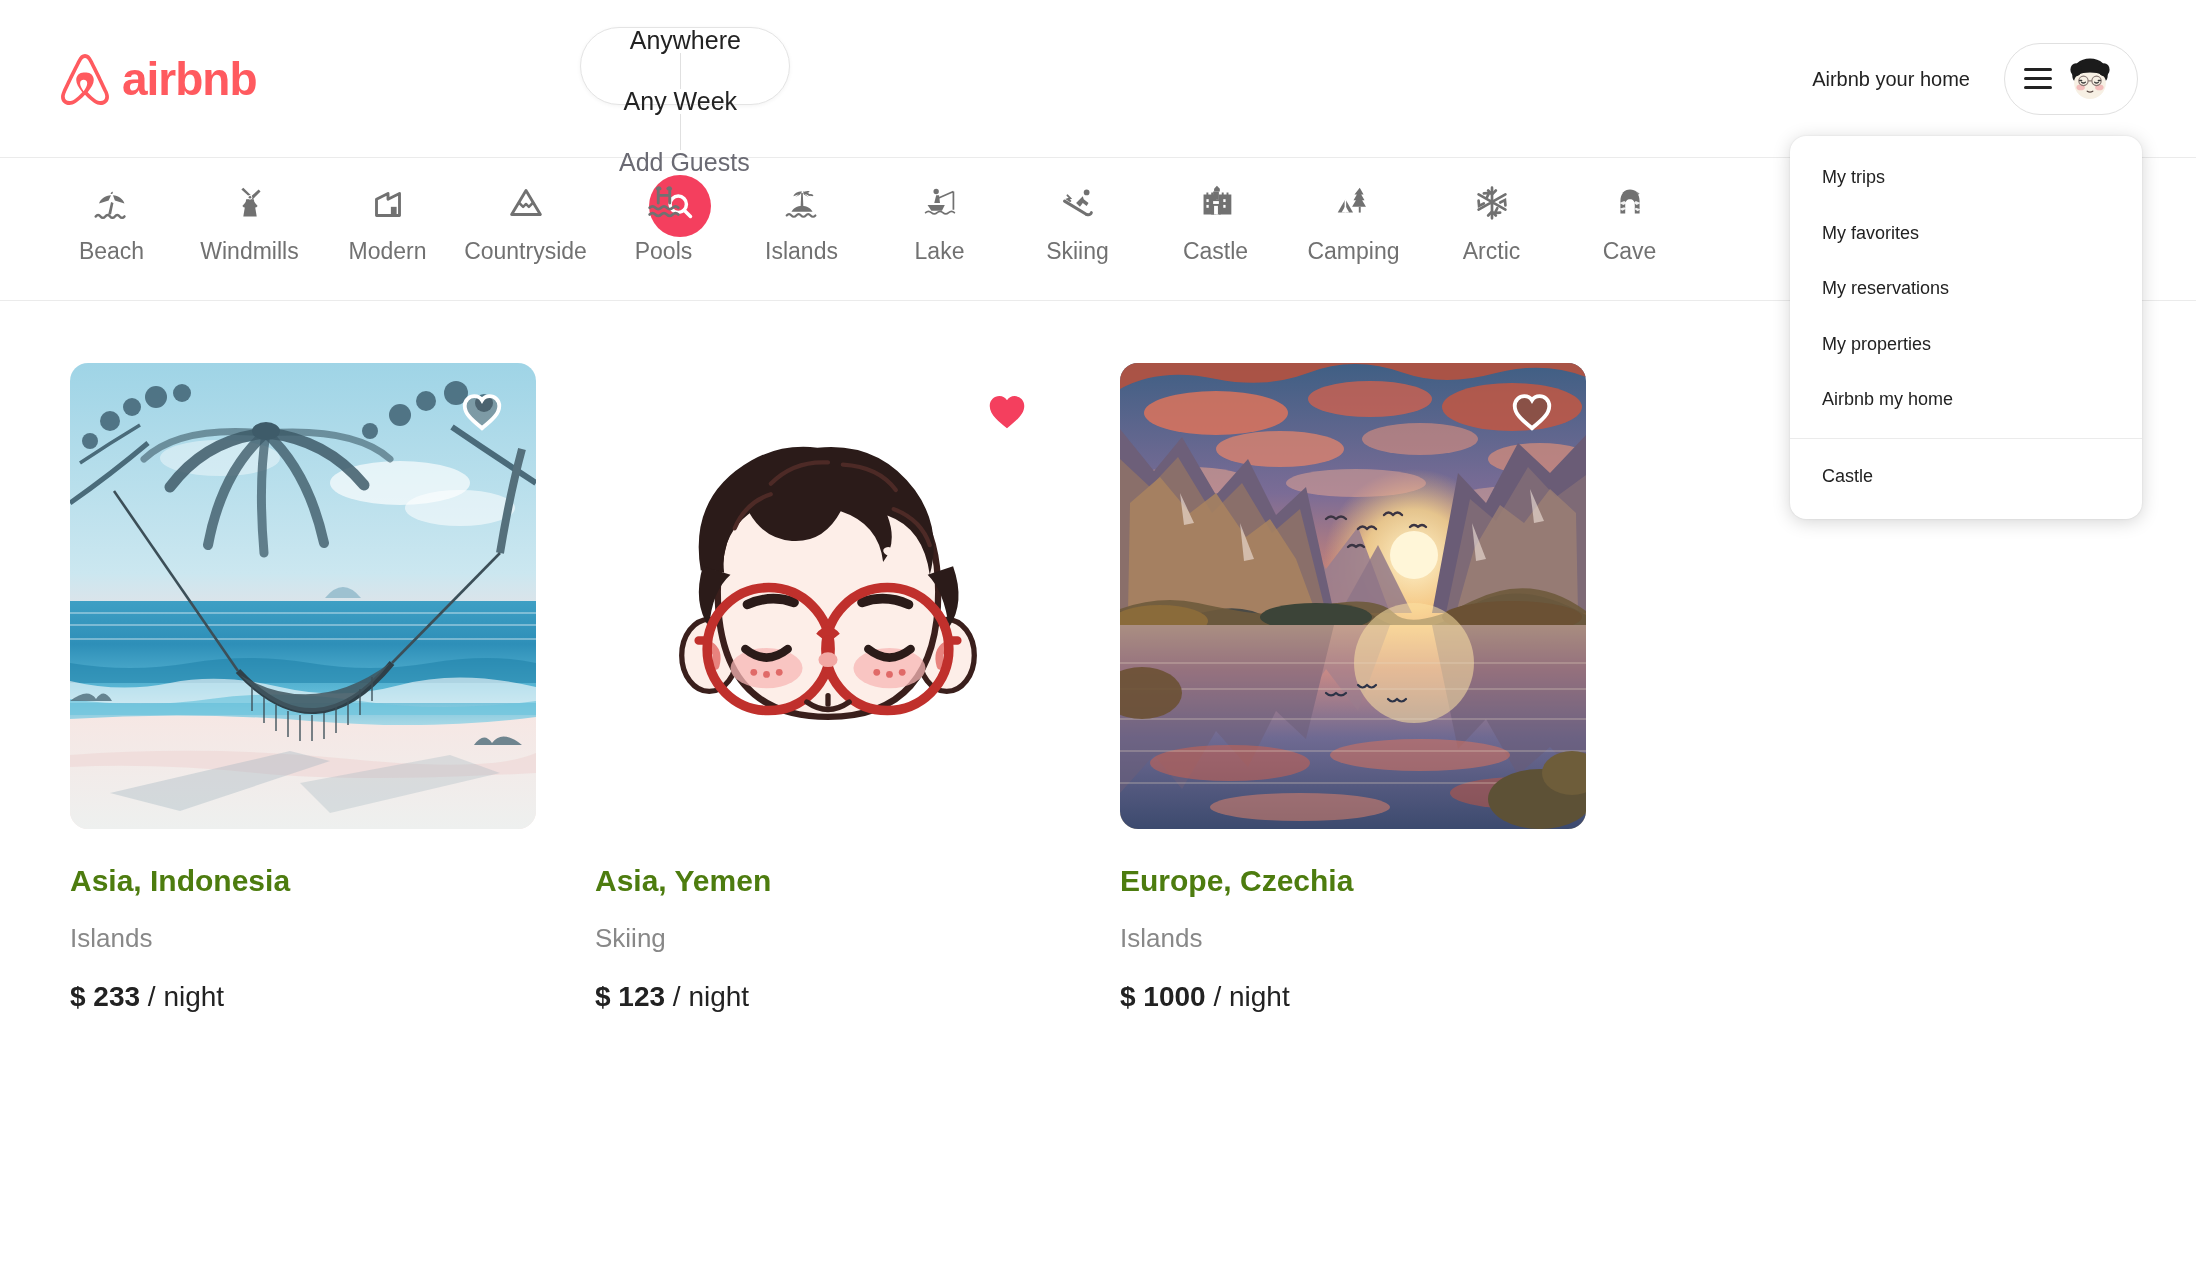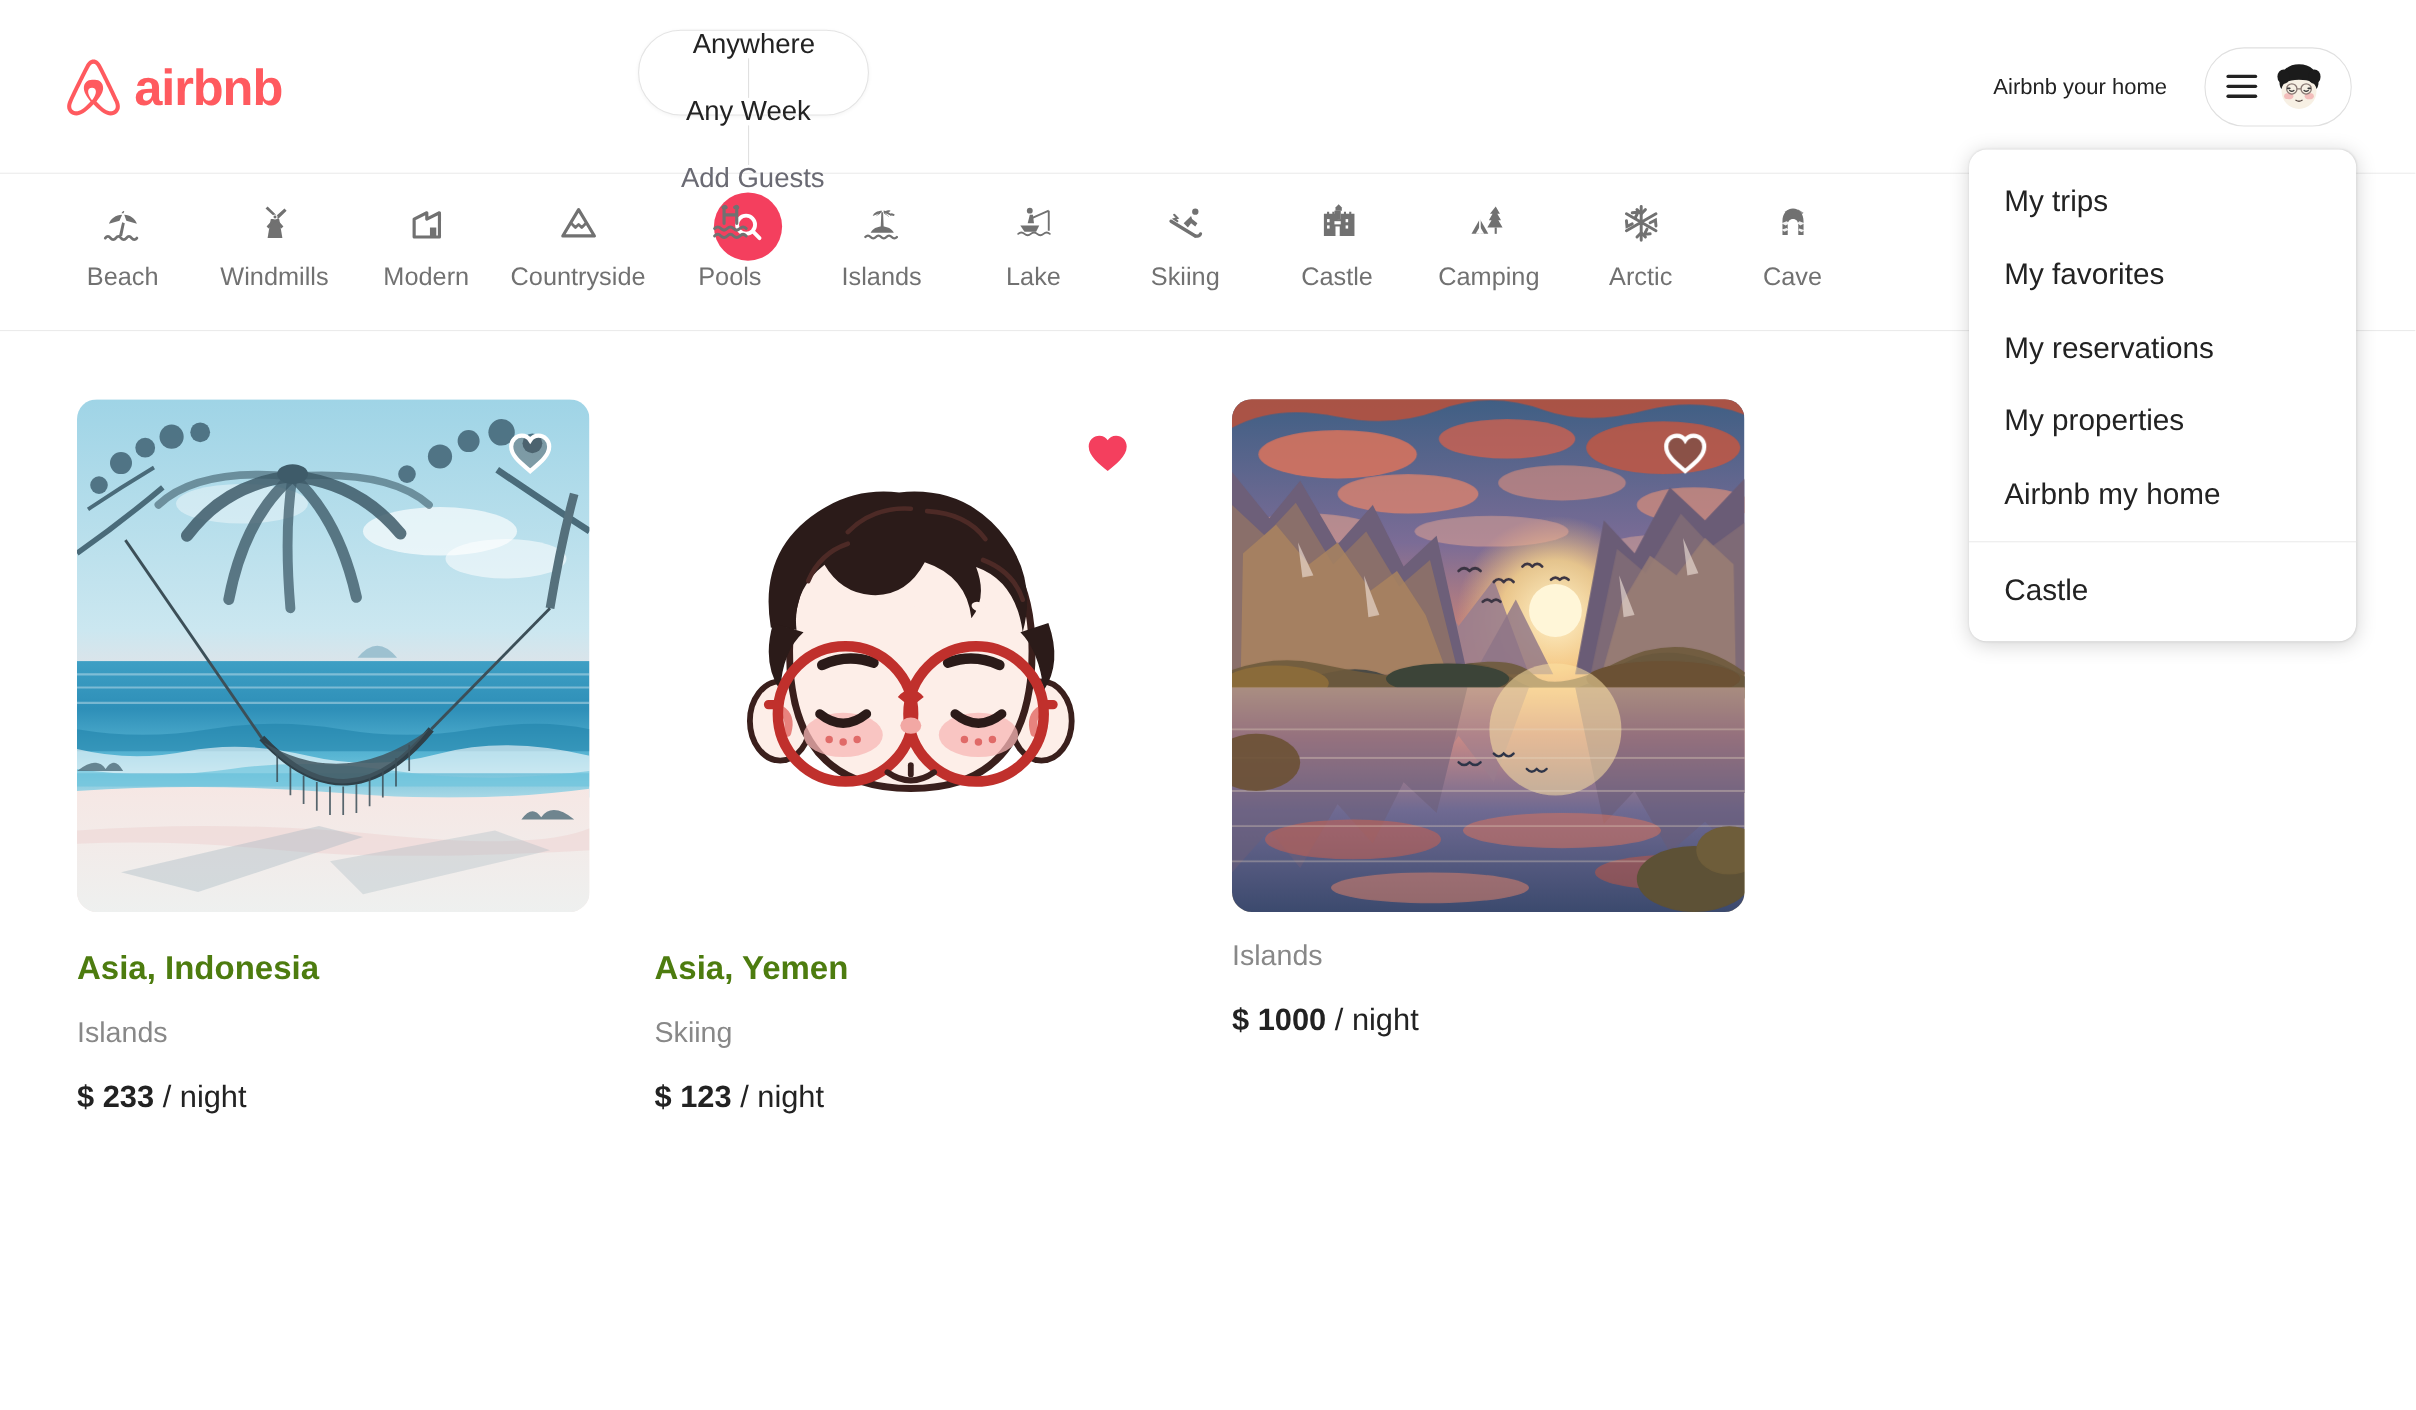--- a/index.html
+++ b/index.html
@@ -121,21 +121,21 @@
     top: 136px;
     right: 54px;
     width: 352px;
     background: #fff;
     border-radius: 16px;
     box-shadow: 0 3px 18px rgba(0,0,0,0.17), 0 0 2px rgba(0,0,0,0.1);
     padding: 14px 0;
     z-index: 50;
   }
   .dd-item {
-    font-size: 27px;
+    font-size: 18px;
     color: #222;
     padding: 17px 32px;
     cursor: pointer;
     white-space: nowrap;
     line-height: 1.2;
   }
   .dd-sep { height: 1px; background: #ebebeb; margin: 10px 0; }
 
   
   .cats-bar {
@@ -688,20 +688,21 @@
         </g>
 
         <ellipse cx="420" cy="436" rx="52" ry="30" fill="#5d5136"></ellipse>
         <ellipse cx="452" cy="410" rx="30" ry="22" fill="#6e5d3a"></ellipse>
         <ellipse cx="22" cy="330" rx="40" ry="26" fill="#6b5134" opacity="0.9"></ellipse>
       </svg>
       <svg class="heart" viewBox="0 0 24 22">
         <path d="M12 20.5C8 17 2.5 13.2 2.5 8.2 2.5 5 5 2.8 7.8 2.8c1.9 0 3.4 1 4.2 2.3.8-1.3 2.3-2.3 4.2-2.3 2.8 0 5.3 2.2 5.3 5.4 0 5-5.5 8.8-9.5 12.3z" fill="rgba(90,70,65,0.45)" stroke="#ffffff" stroke-width="2.1"></path>
       </svg>
     </div>
+    <div class="card-title">Europe, Czechia</div>
     <div class="card-cat">Islands</div>
     <div class="card-price">
       <b>$</b>
       <b>1000</b>
       <span>/ night</span>
     </div>
   </div>
 
 </div>
 

